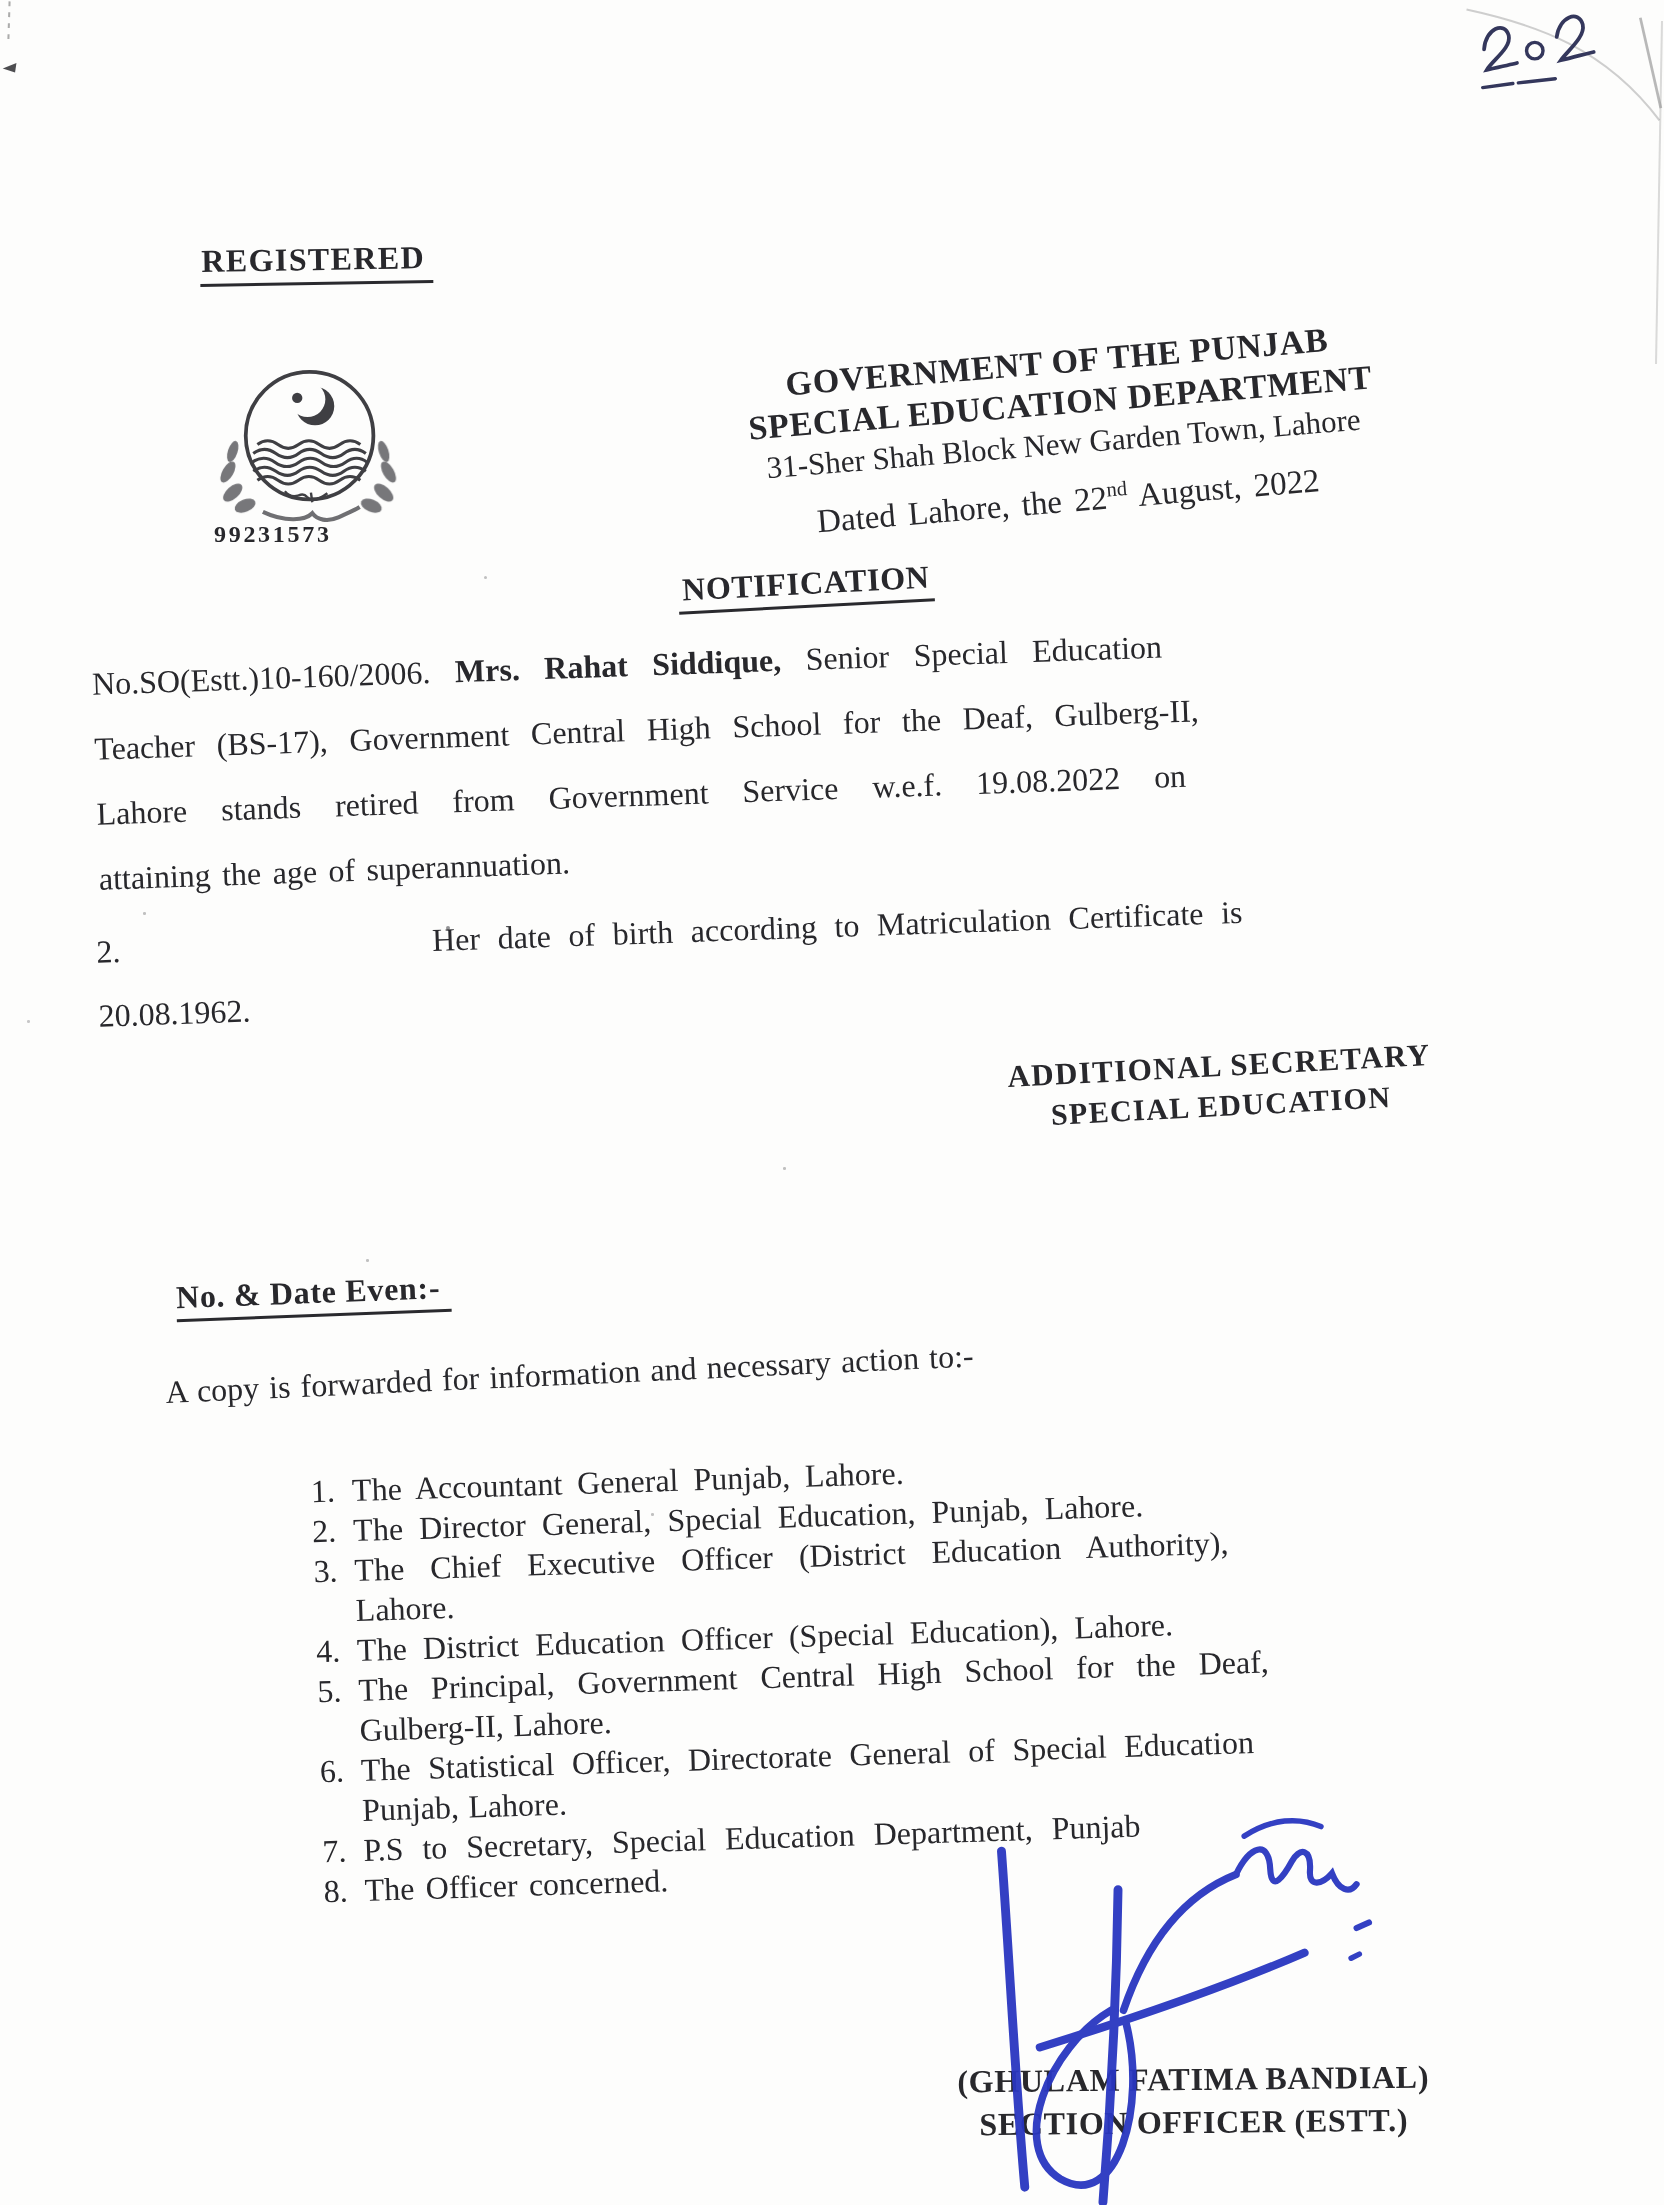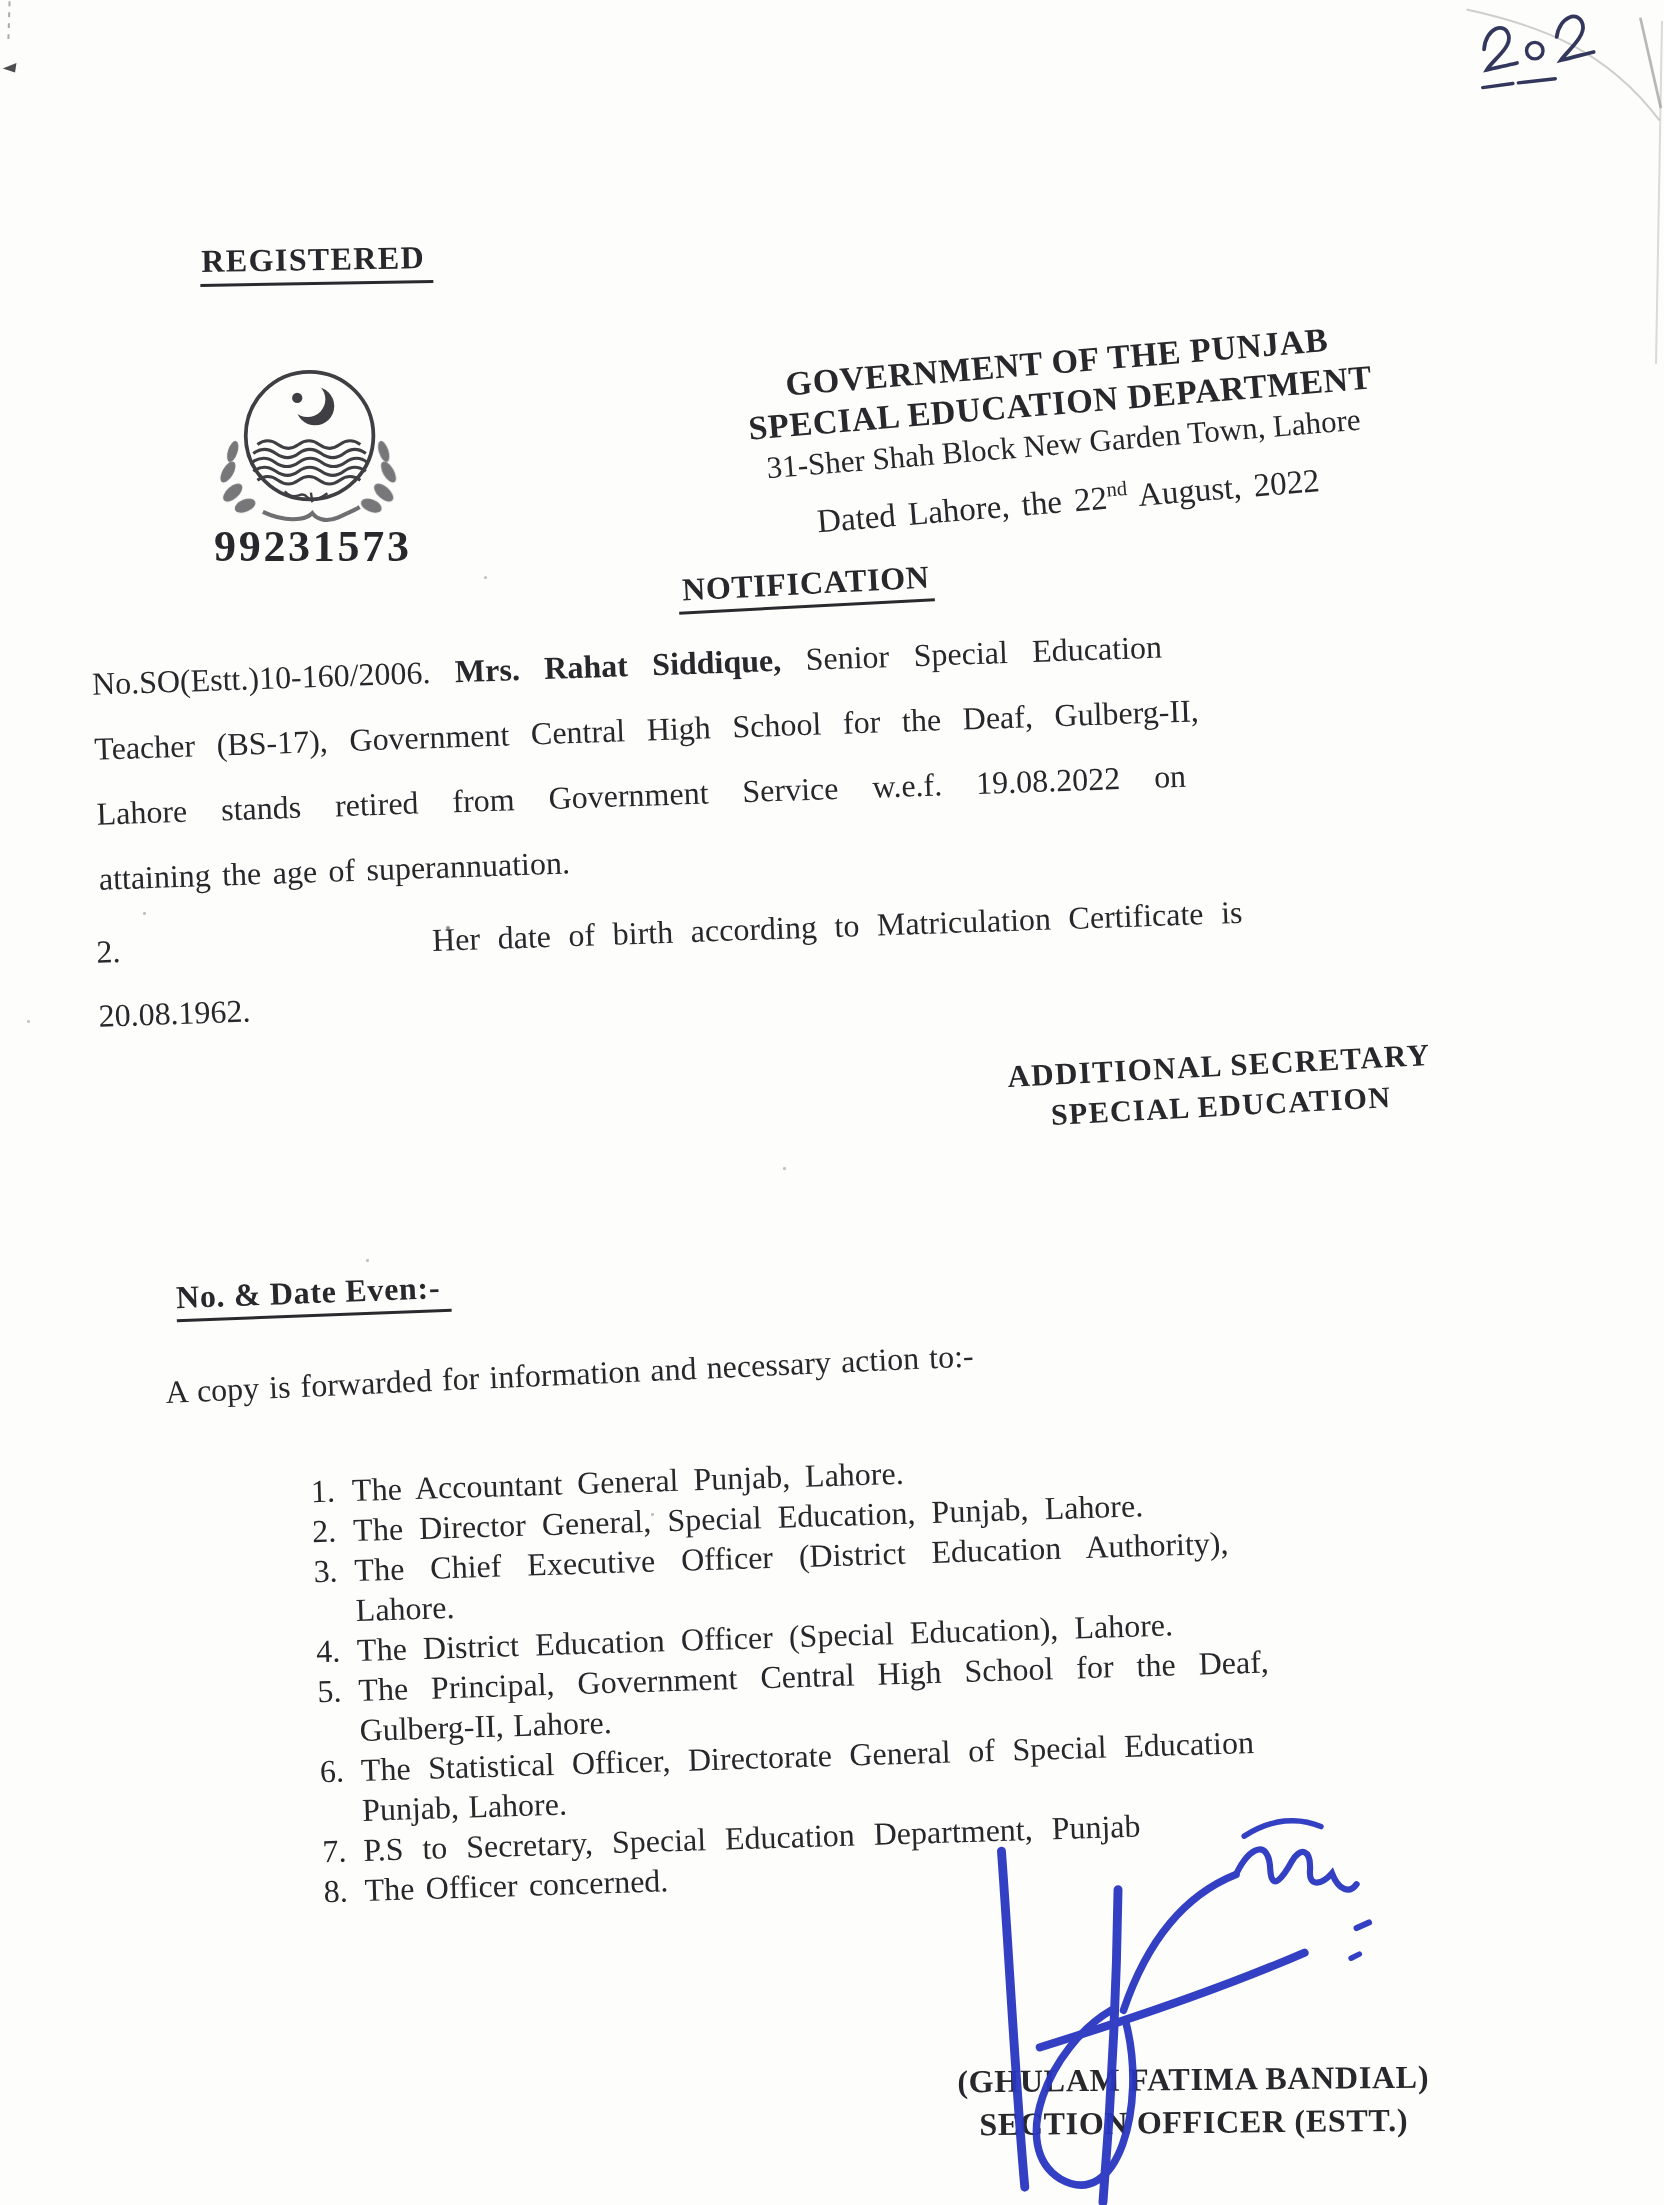--- a/index.html
+++ b/index.html
@@ -15,21 +15,21 @@
   .hw-202{left:1469px;top:4.1px;width:185px;height:96px;}
 
   
   .registered{
     left:200px;top:241px;font-size:32px;font-weight:700;letter-spacing:1.4px;
     border-bottom:3.4px solid #2a2a2e;padding:0 8.2px 4.1px 1.4px;transform:rotate(-1deg);
   }
 
   
   .crest{left:197px;top:363px;width:221px;height:159px;}
-  .crest-number{left:214px;top:521px;font-size:44px;font-weight:700;letter-spacing:2.7px;}
+  .crest-number{left:214px;top:521px;font-size:24px;font-weight:700;letter-spacing:2.7px;}
 
   
   .letterhead{left:699px;top:341px;width:727px;text-align:center;transform:rotate(-4.7deg);}
   .lh1{font-size:34px;font-weight:700;line-height:41px;letter-spacing:0.7px;white-space:nowrap;}
   .lh-address{font-size:31px;line-height:40px;margin-top:1.4px;white-space:nowrap;}
   .lh-date{font-size:33px;margin-top:18px;word-spacing:4.1px;white-space:nowrap;}
   .lh-date sup{font-size:20.6px;}
 
   
   .notif-wrap{left:645px;top:565px;width:322px;text-align:center;transform:rotate(-3deg);}

